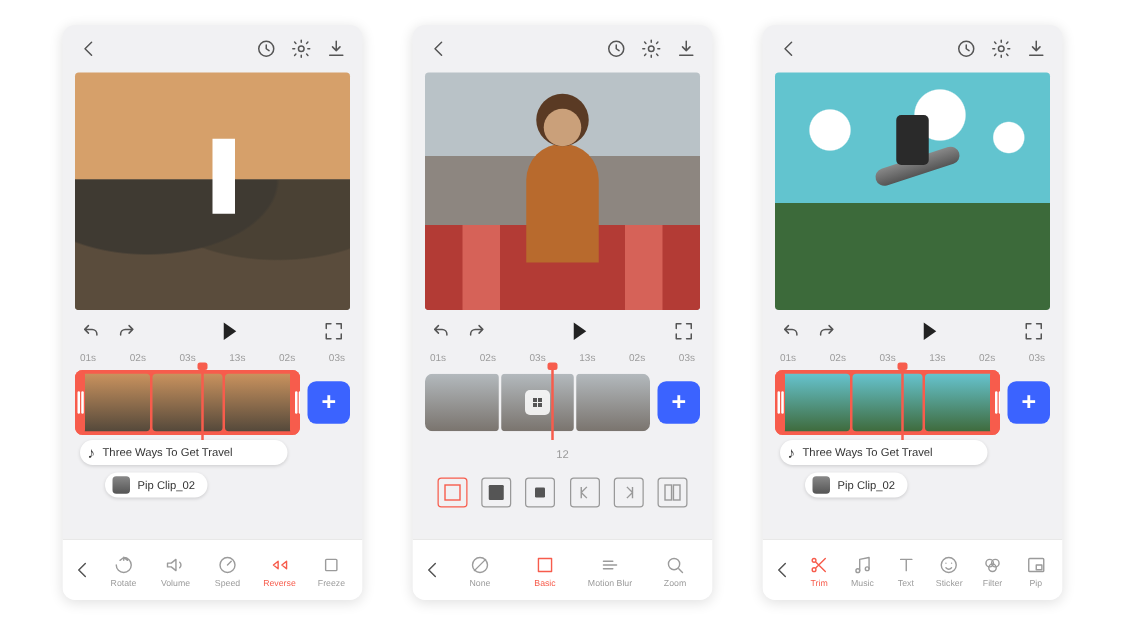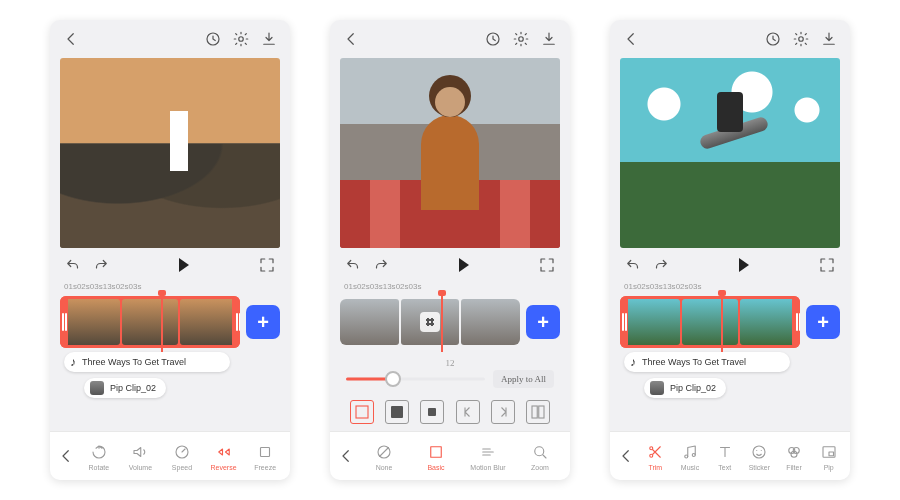--- a/index.html
+++ b/index.html
@@ -35,21 +35,21 @@
   .ph2 .figure{left:50%;top:30%;transform:translateX(-50%);width:58px;height:95px;background:#b86a2d;border-radius:30px 30px 0 0;}
   .ph2 .figure::after{content:"";position:absolute;top:-28px;left:50%;transform:translateX(-50%);width:30px;height:30px;border-radius:50%;background:#caa07a;box-shadow:0 -6px 0 6px #5a3a24;}
   .ph3 .clouds{position:absolute;top:10px;left:0;right:0;height:60px;background:radial-gradient(circle at 20% 60%,#fff 16px,transparent 17px),radial-gradient(circle at 60% 40%,#fff 20px,transparent 21px),radial-gradient(circle at 85% 70%,#fff 12px,transparent 13px);}
   .ph3 .figure{left:44%;top:18%;width:26px;height:40px;background:#2a2a2a;border-radius:4px;}
   .ph3 .board{position:absolute;left:36%;top:36%;width:70px;height:14px;background:linear-gradient(#888,#555);border-radius:7px;transform:rotate(-18deg);}
   
   .ctrls{height:30px;display:flex;align-items:center;justify-content:space-between;padding:2px 14px;}
   .ctrls .left,.ctrls .right{display:flex;gap:10px;}
   .play{width:0;height:0;border-left:10px solid #222;border-top:7px solid transparent;border-bottom:7px solid transparent;}
   
-  .ruler{height:14px;padding:0 14px;display:flex;justify-content:flex-start;font-size:8px;color:var(--muted);}
+  .ruler{height:14px;padding:0 14px;display:flex;justify-content:space-between;font-size:8px;color:var(--muted);}
   
   .timeline{height:48px;margin:2px 10px 6px;display:flex;align-items:center;gap:6px;position:relative;}
   .clip{flex:1;height:46px;border-radius:6px;background:var(--accent);padding:3px;display:flex;gap:2px;overflow:hidden;position:relative;}
   .clip.noborder{background:transparent;padding:0;}
   .clip .th{flex:1;border-radius:3px;}
   .th.ph1{background:linear-gradient(#c9925e,#55493b);}
   .th.ph2{background:linear-gradient(#b3b9bd,#7a746e);}
   .th.ph3{background:linear-gradient(#66c3ce,#3f6b3d);}
   .handle{position:absolute;top:0;bottom:0;width:10px;background:var(--accent);border-radius:4px;}
   .handle.l{left:-2px;} .handle.r{right:-2px;}
@@ -58,21 +58,21 @@
   .marker::before{content:"";position:absolute;top:-4px;left:-3px;width:8px;height:6px;background:var(--accent);border-radius:2px;}
   .addbtn{width:34px;height:34px;background:var(--blue);border-radius:7px;display:flex;align-items:center;justify-content:center;color:#fff;font-size:20px;font-weight:600;}
   
   .chiparea{padding:0 14px;display:flex;flex-direction:column;gap:6px;align-items:flex-start;}
   .chip{display:inline-flex;align-items:center;gap:6px;background:#fff;border-radius:12px;padding:3px 10px 3px 6px;font-size:9px;box-shadow:0 1px 3px rgba(0,0,0,.15);white-space:nowrap;}
   .chip .cicon{width:14px;height:14px;background:linear-gradient(#888,#555);border-radius:3px;}
   .chip .note{font-size:12px;}
   .chip.long{min-width:150px;}
   .chip.short{margin-left:20px;align-items:center;}
   
-  .sliderpanel{padding:6px 16px 4px;font-size:10px;font-family:Liberation Serif, serif;}
+  .sliderpanel{padding:6px 16px 4px;font-size:10px;}
   .sliderpanel .lbl{text-align:center;color:var(--muted);font-size:9px;margin-bottom:2px;}
   .sliderrow{display:flex;align-items:center;gap:8px;}
   .slider{flex:1;position:relative;height:14px;}
   .slider .track{position:absolute;top:50%;left:0;right:0;height:3px;background:var(--chip);border-radius:3px;transform:translateY(-50%);}
   .slider .fill{position:absolute;top:50%;left:0;width:34%;height:3px;background:var(--accent);border-radius:3px;transform:translateY(-50%);}
   .slider .knob{position:absolute;top:50%;left:34%;width:12px;height:12px;border-radius:50%;background:#fff;border:2px solid #bbb;transform:translate(-50%,-50%);}
   .apply{background:var(--chip);border-radius:4px;padding:4px 8px;font-size:9px;color:#666;}
   .framerow{display:flex;justify-content:space-between;padding:8px 20px;}
   .frameopt{width:22px;height:22px;border:1.5px solid #999;border-radius:3px;display:flex;align-items:center;justify-content:center;}
   .frameopt.active{border-color:var(--accent);}
@@ -289,28 +289,20 @@
       <div class="th ph2"></div>
         <div class="th ph2"></div>
         <div class="th ph2"></div>
       <div class="cbadge"></div>
     </div>
     <div class="addbtn">+</div>
     <div class="marker"></div>
   </div>
   <div class="sliderpanel">
     <div class="lbl">12</div>
-    <div class="sliderrow">
-      <div class="slider">
-          <div class="track"></div>
-          <div class="fill"></div>
-          <div class="knob"></div>
-        </div>
-      <div class="apply">Apply to All</div>
-    </div>
   </div>
   <div class="framerow">
     <div class="frameopt active">
         <svg viewBox="0 0 24 24">
           <rect x="4" y="4" width="16" height="16"></rect>
         </svg>
       </div>
     <div class="frameopt">
         <div class="sq"></div>
       </div>

